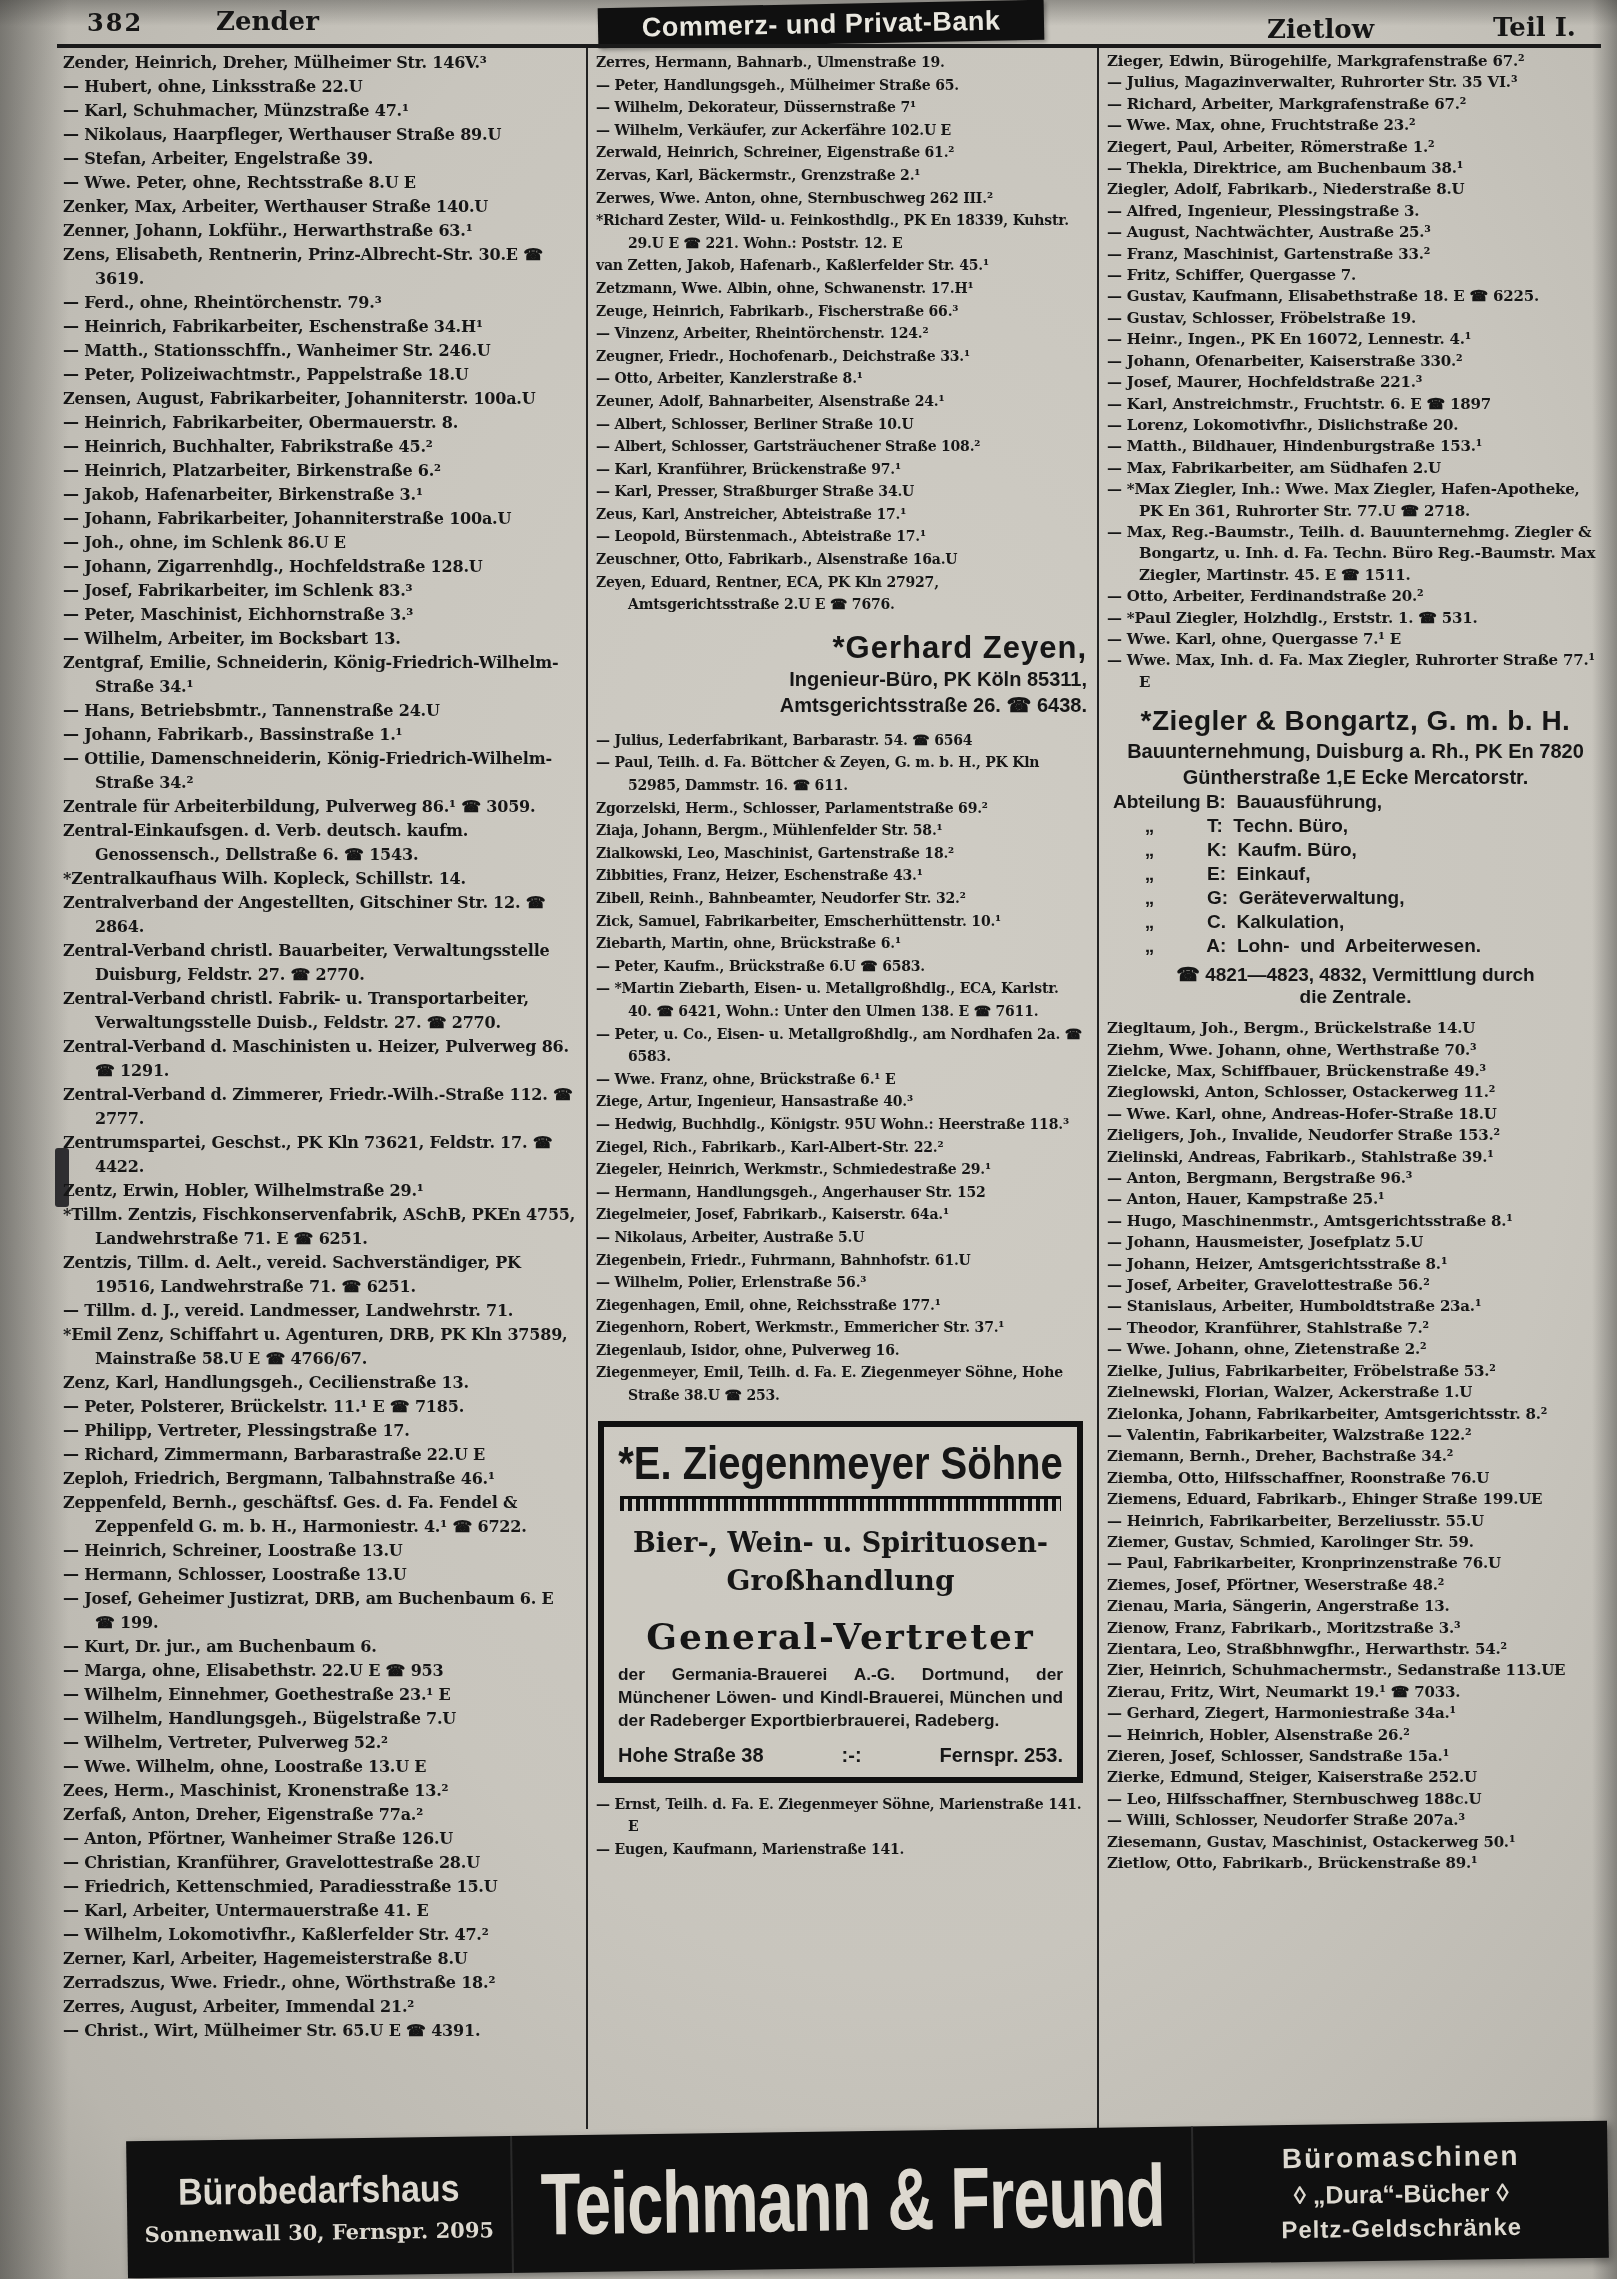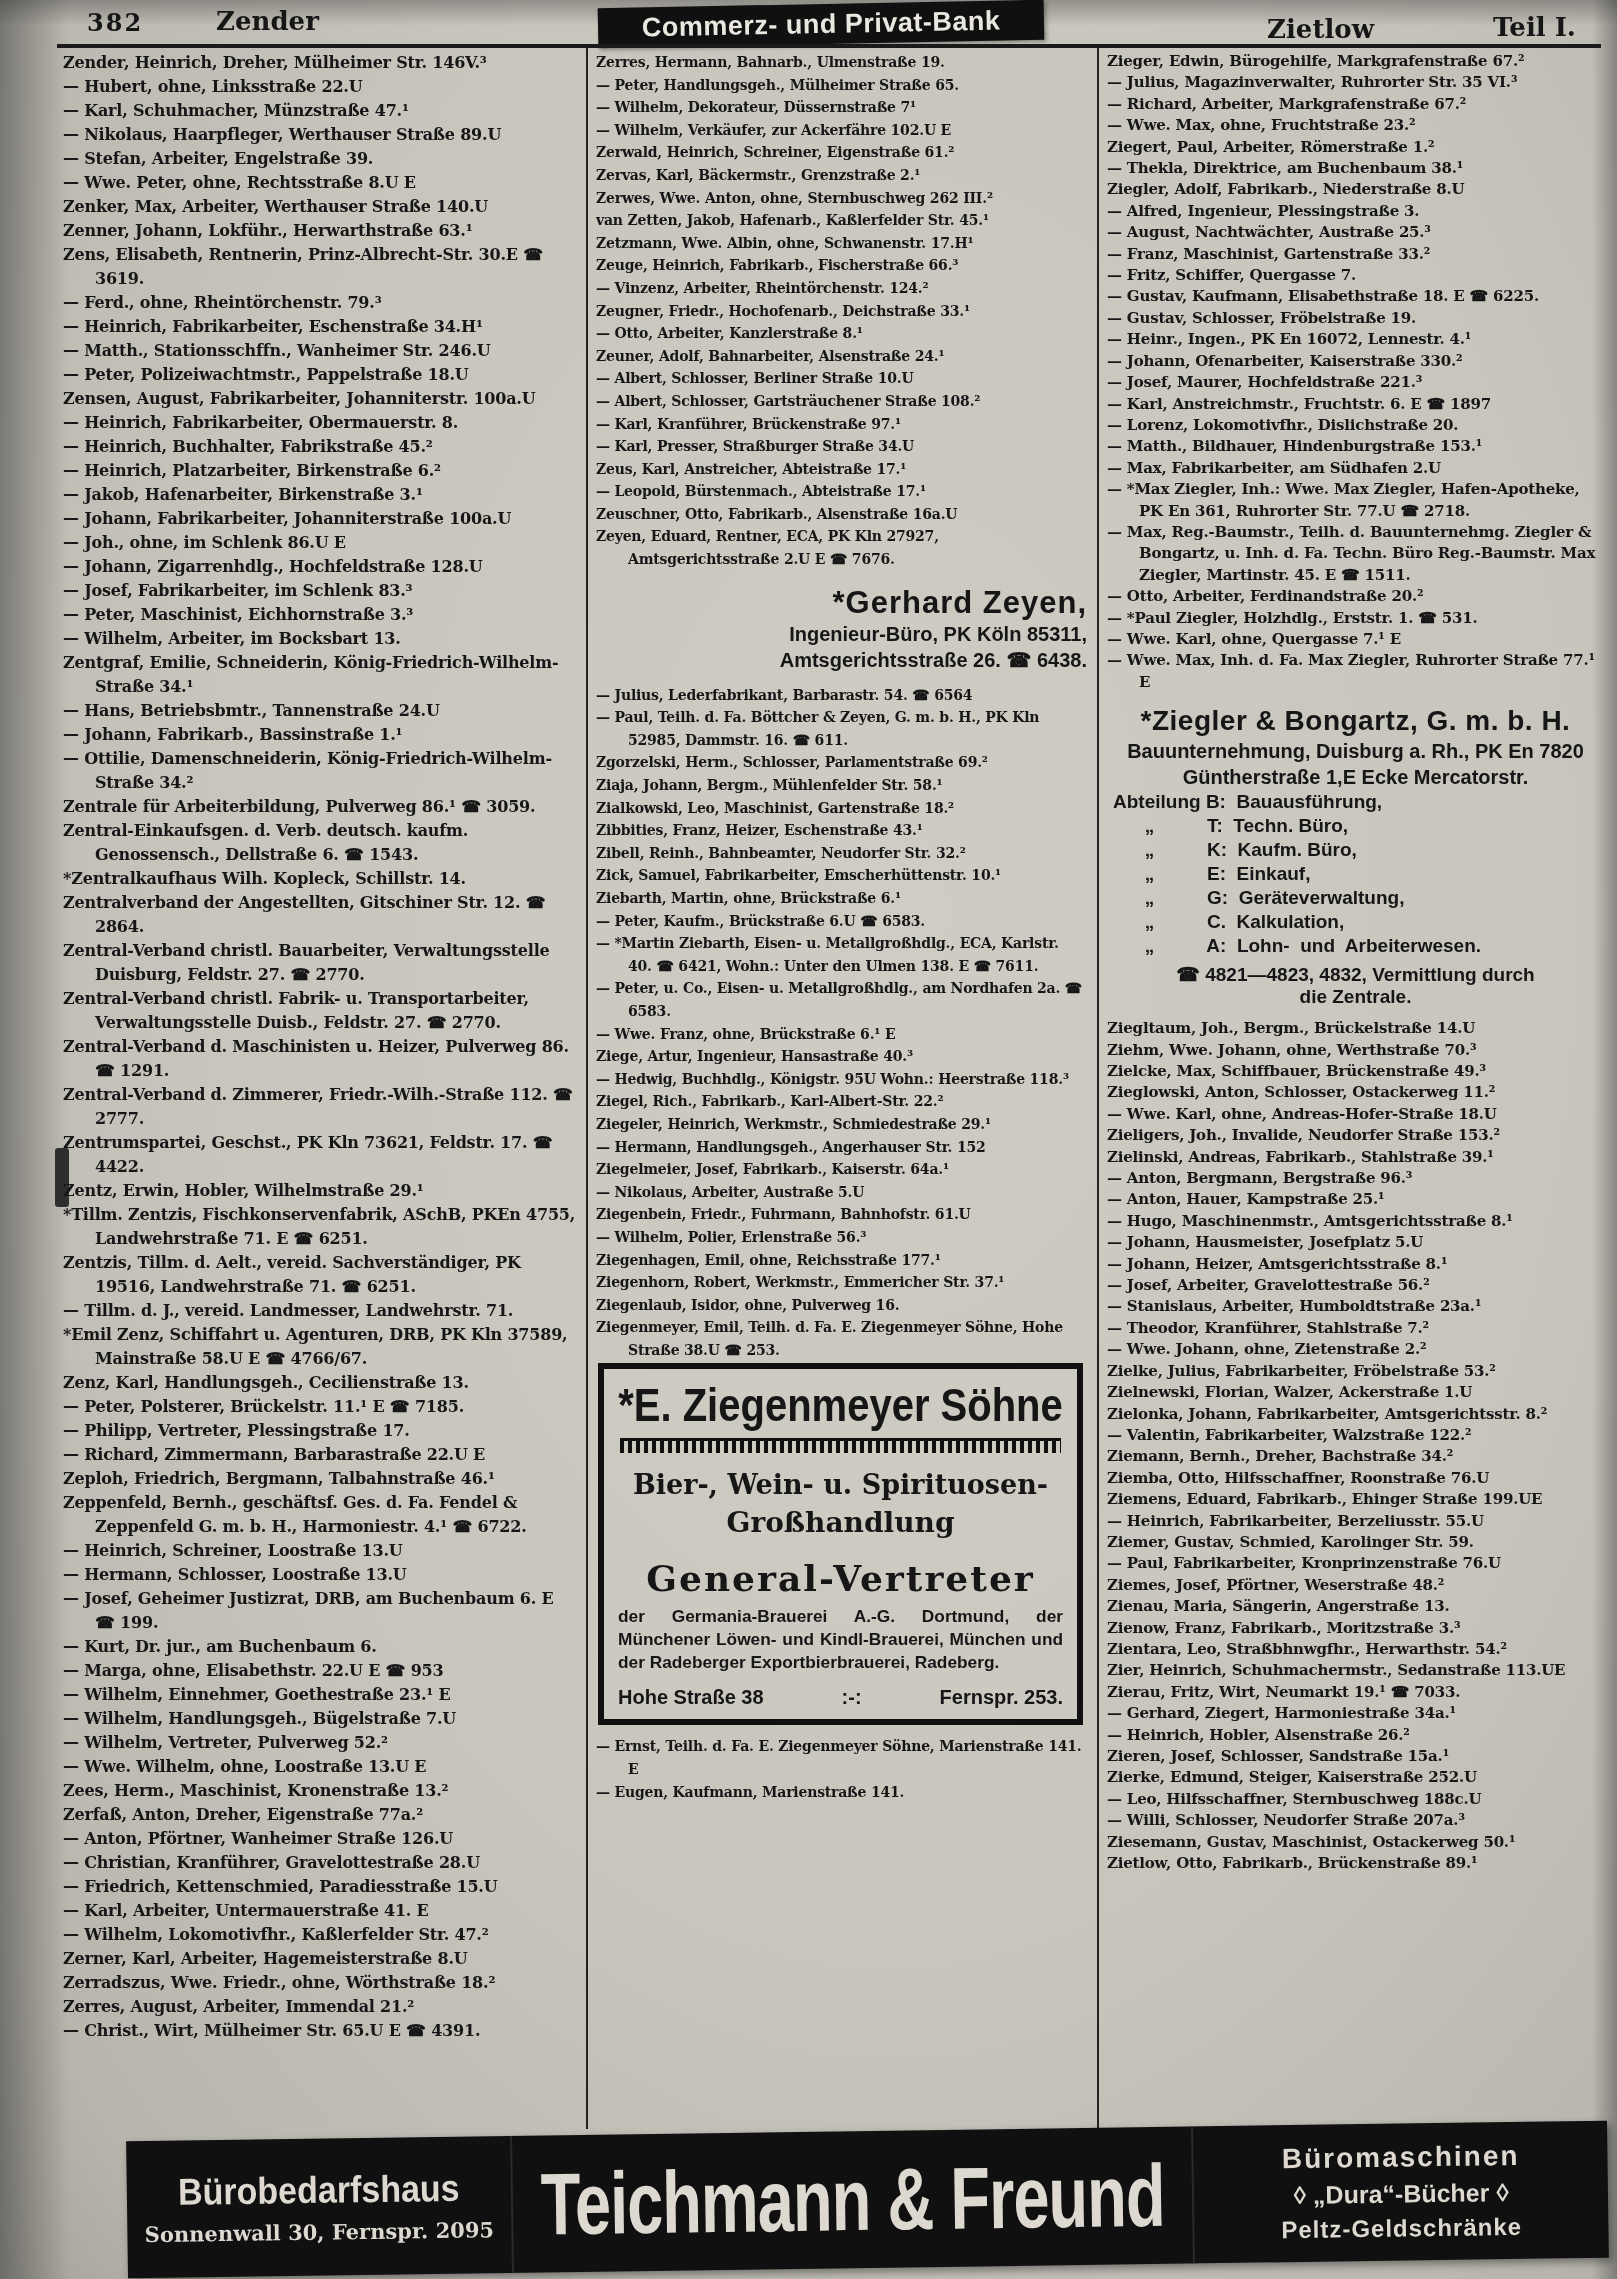--- a/index.html
+++ b/index.html
@@ -39,21 +39,21 @@
   #col1 .entry{font-size:16px;line-height:24px;}
   #col2 .entry{font-size:14px;line-height:22.6px;}
   #col3 .entry{font-size:15px;line-height:21.4px;}
 
   
   .ad-zeyen{text-align:right;margin:14px 0 12px 0;font-family:"Liberation Sans", sans-serif;}
   .ad-zeyen .t{font-size:31px;font-weight:bold;letter-spacing:1px;}
   .ad-zeyen .l{font-size:20px;font-weight:bold;margin-top:2px;}
 
   
-  .ad-box{border:6px solid #101010;margin:2px 4px 10px 2px;padding:14px 14px 10px 14px;
+  .ad-box{border:6px solid #101010;margin:14px 4px 10px 2px;padding:14px 14px 10px 14px;
     background:rgba(210,207,199,.35);}
   .ad-box .t{font-family:"Liberation Sans", sans-serif;font-weight:bold;font-size:40px;
     text-align:center;transform:scaleY(1.15);letter-spacing:0px;white-space:nowrap;}
   .hatch{height:12px;margin:10px 2px 16px 2px;
     background:repeating-linear-gradient(90deg,#101010 0 4px,transparent 4px 8px);
     border-top:3px solid #101010;}
   .ad-box .l1{font-size:27px;font-weight:bold;text-align:center;letter-spacing:0px;}
   .ad-box .l2{font-size:28px;font-weight:bold;text-align:center;margin-top:6px;}
   .ad-box .l3{font-size:36px;font-weight:bold;text-align:center;margin:18px 0 6px 0;letter-spacing:2px;}
   .ad-box .body{font-family:"Liberation Sans", sans-serif;font-weight:bold;font-size:17.3px;
@@ -180,20 +180,21 @@
 
   <div class="col" id="col2">
     <div>
         <p class="entry">Zerres, Hermann, Bahnarb., Ulmenstraße 19.</p>
         <p class="entry">— Peter, Handlungsgeh., Mülheimer Straße 65.</p>
         <p class="entry">— Wilhelm, Dekorateur, Düssernstraße 7¹</p>
         <p class="entry">— Wilhelm, Verkäufer, zur Ackerfähre 102.U E</p>
         <p class="entry">Zerwald, Heinrich, Schreiner, Eigenstraße 61.²</p>
         <p class="entry">Zervas, Karl, Bäckermstr., Grenzstraße 2.¹</p>
         <p class="entry">Zerwes, Wwe. Anton, ohne, Sternbuschweg 262 III.²</p>
+        <p class="entry">*Richard Zester, Wild- u. Feinkosthdlg., PK En 18339, Kuhstr. 29.U E ☎ 221. Wohn.: Poststr. 12. E</p>
         <p class="entry">van Zetten, Jakob, Hafenarb., Kaßlerfelder Str. 45.¹</p>
         <p class="entry">Zetzmann, Wwe. Albin, ohne, Schwanenstr. 17.H¹</p>
         <p class="entry">Zeuge, Heinrich, Fabrikarb., Fischerstraße 66.³</p>
         <p class="entry">— Vinzenz, Arbeiter, Rheintörchenstr. 124.²</p>
         <p class="entry">Zeugner, Friedr., Hochofenarb., Deichstraße 33.¹</p>
         <p class="entry">— Otto, Arbeiter, Kanzlerstraße 8.¹</p>
         <p class="entry">Zeuner, Adolf, Bahnarbeiter, Alsenstraße 24.¹</p>
         <p class="entry">— Albert, Schlosser, Berliner Straße 10.U</p>
         <p class="entry">— Albert, Schlosser, Gartsträuchener Straße 108.²</p>
         <p class="entry">— Karl, Kranführer, Brückenstraße 97.¹</p>

